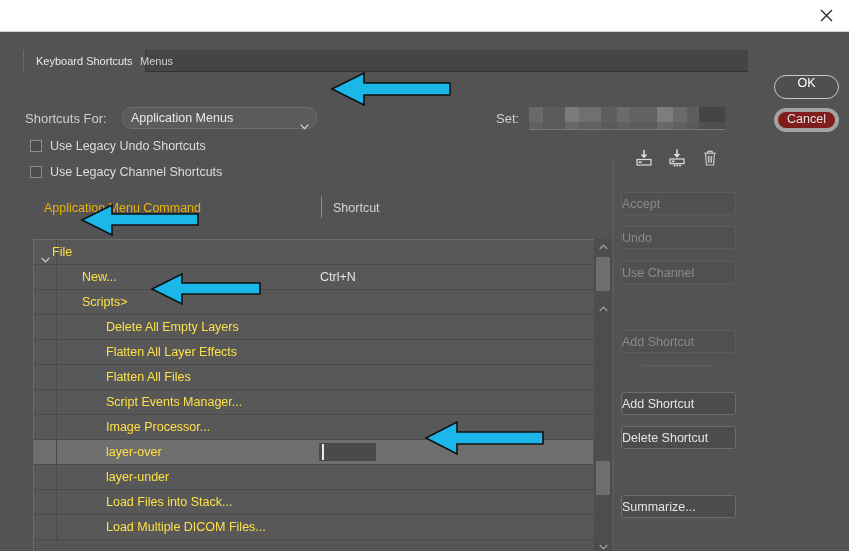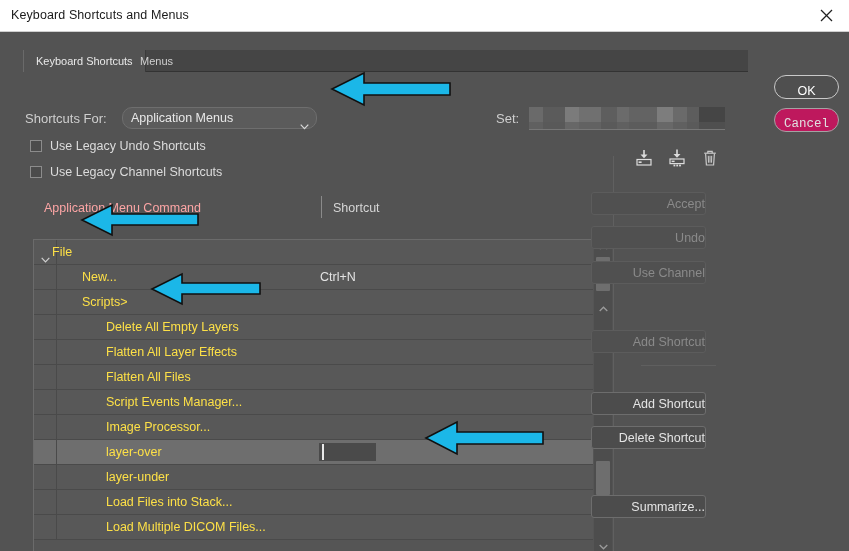--- a/index.html
+++ b/index.html
@@ -151,21 +151,21 @@
   
   .list-header {
     position: absolute;
     left: 24px; top: 162px;
     width: 588px; height: 32px;
   }
   .hdr-cmd {
     position: absolute;
     left: 20px; top: 7px;
     font-size: 12.5px;
-    color: #fca5a5;
+    color: #eab308;
   }
   .hdr-divider {
     position: absolute;
     left: 297px; top: 2px;
     width: 1px; height: 22px;
     background: #8a8a8a;
   }
   .hdr-shortcut {
     position: absolute;
     left: 309px; top: 7px;
@@ -259,26 +259,26 @@
 
   
   .right-panel {
     position: absolute;
     left: 613px; top: 124px;
     width: 1px; height: 403px;
     background: #606060;
   }
   .rbtn {
     position: absolute;
-    left: 591px;
+    left: 621px;
     width: 115px; height: 23px;
     border: 1px solid #6d6d6d;
     border-radius: 3px;
     background: #4c4c4c;
-    display: flex; align-items: center; justify-content: flex-end;
+    display: flex; align-items: center; justify-content: flex-start;
     font-size: 12.5px;
     color: #e4e4e4;
     cursor: pointer;
   }
   .rbtn.disabled {
     color: #8a8a8a;
     border-color: #5c5c5c;
     background: #505050;
     cursor: default;
   }
@@ -288,49 +288,47 @@
     width: 75px; height: 1px;
     background: #5f5f5f;
   }
 
   
   .dlgbtn {
     position: absolute;
     left: 774px;
     width: 65px; height: 24px;
     border-radius: 12px;
-    display: flex; align-items: flex-end; justify-content: center;
+    display: flex; align-items: flex-start; justify-content: center;
     font-size: 12.5px;
     cursor: pointer;
   }
   .dlgbtn.primary {
     top: 43px;
     background: #4f4f4f;
     border: 1px solid #c9c9c9;
     color: #ffffff;
   }
   .dlgbtn.secondary {
     top: 76px;
-    background: #be185d;
-    border: 1px solid #a3a3a3;
+    background: #7f1d1d;
+    border: 4px solid #a3a3a3;
     color: #e0e0e0;
-    font-family: Liberation Mono, monospace;
   }
 
   
   .arrow { position: absolute; pointer-events: none; }
   .arrow svg { display: block; }
 </style>
 </head>
 <body>
 
 <div id="root">
 
   <div class="titlebar">
-    <div class="titlebar-text">Keyboard Shortcuts and Menus</div>
     <div class="close-btn">
       <svg width="13" height="13" viewBox="0 0 13 13">
         <line x1="1" y1="1" x2="12" y2="12" stroke="#222" stroke-width="1.3"></line>
         <line x1="12" y1="1" x2="1" y2="12" stroke="#222" stroke-width="1.3"></line>
       </svg>
     </div>
   </div>
 
   <div class="dialog-body">
 

